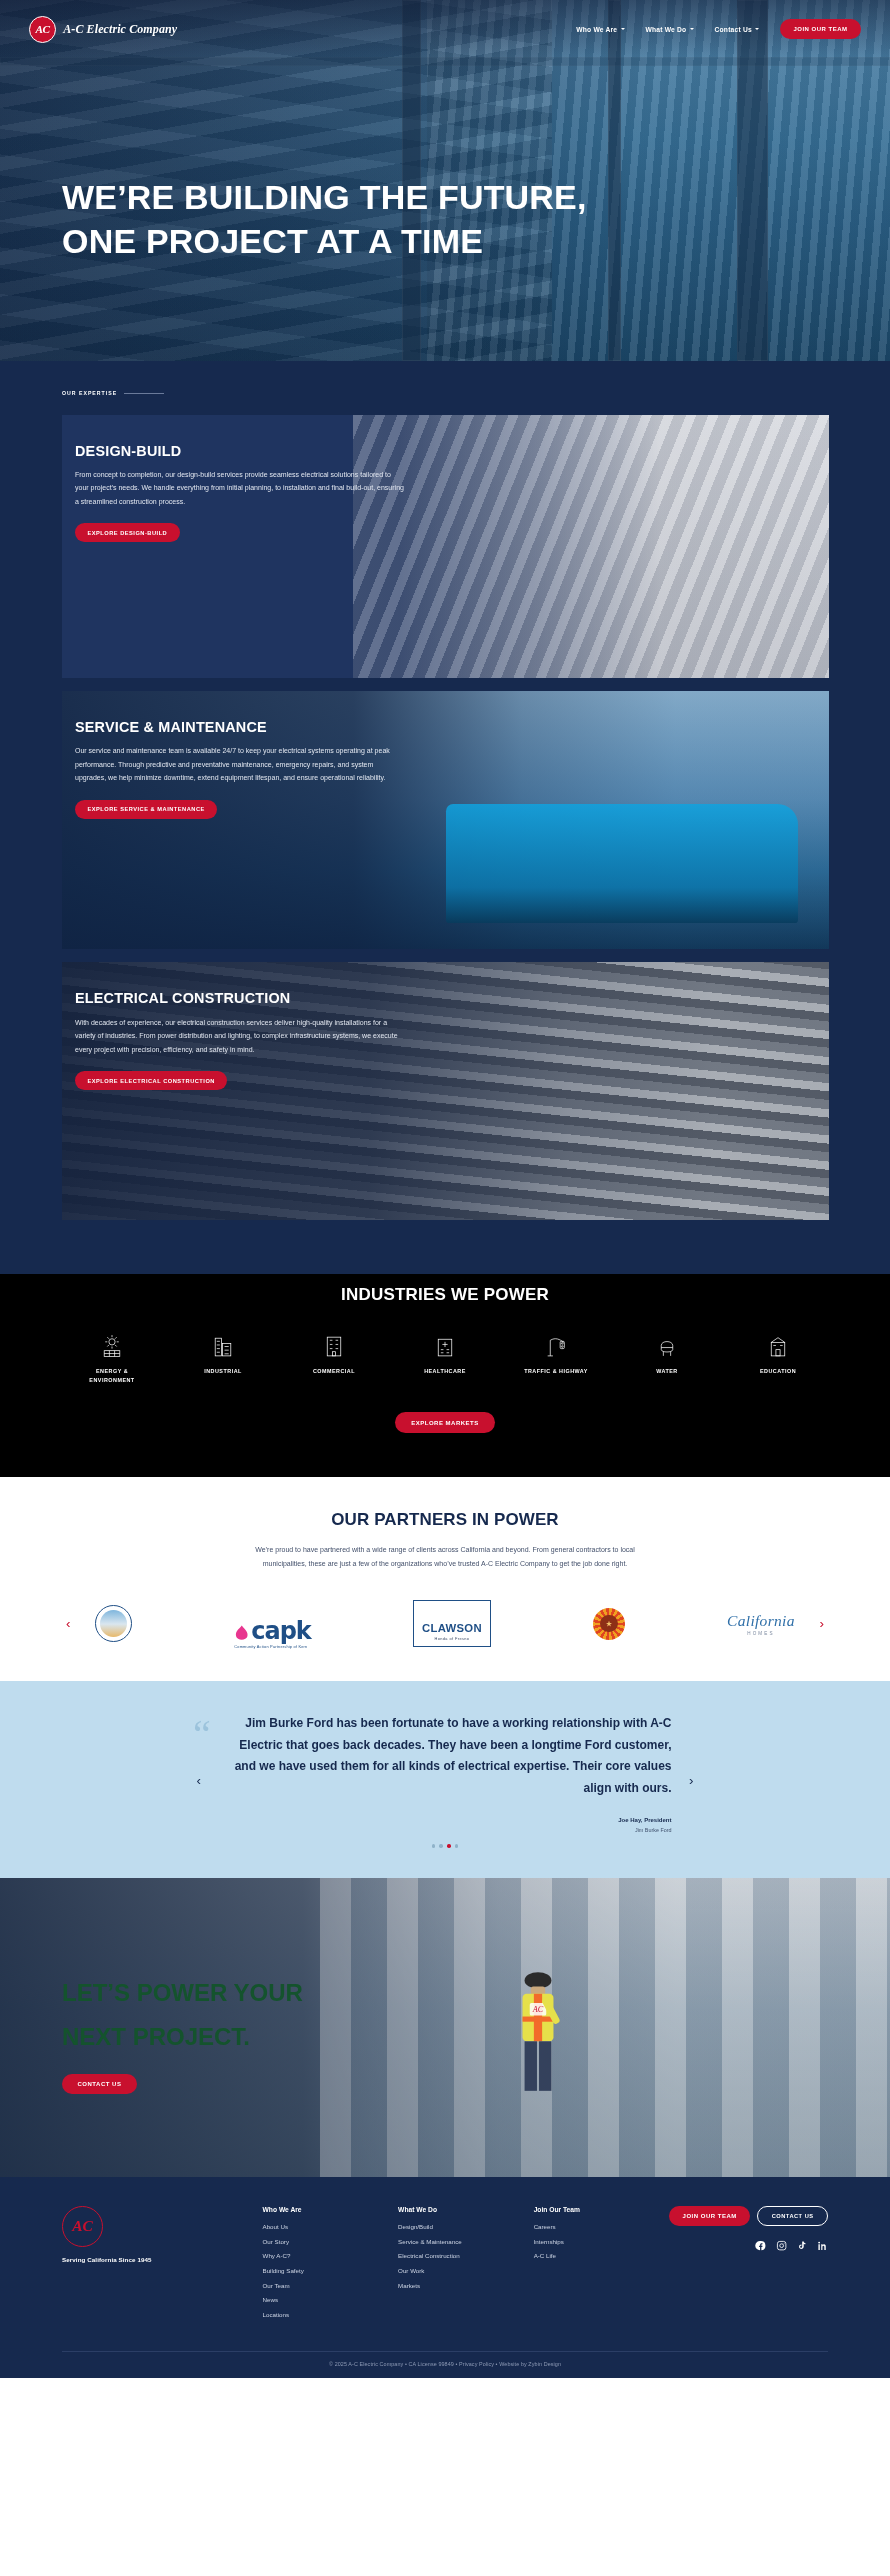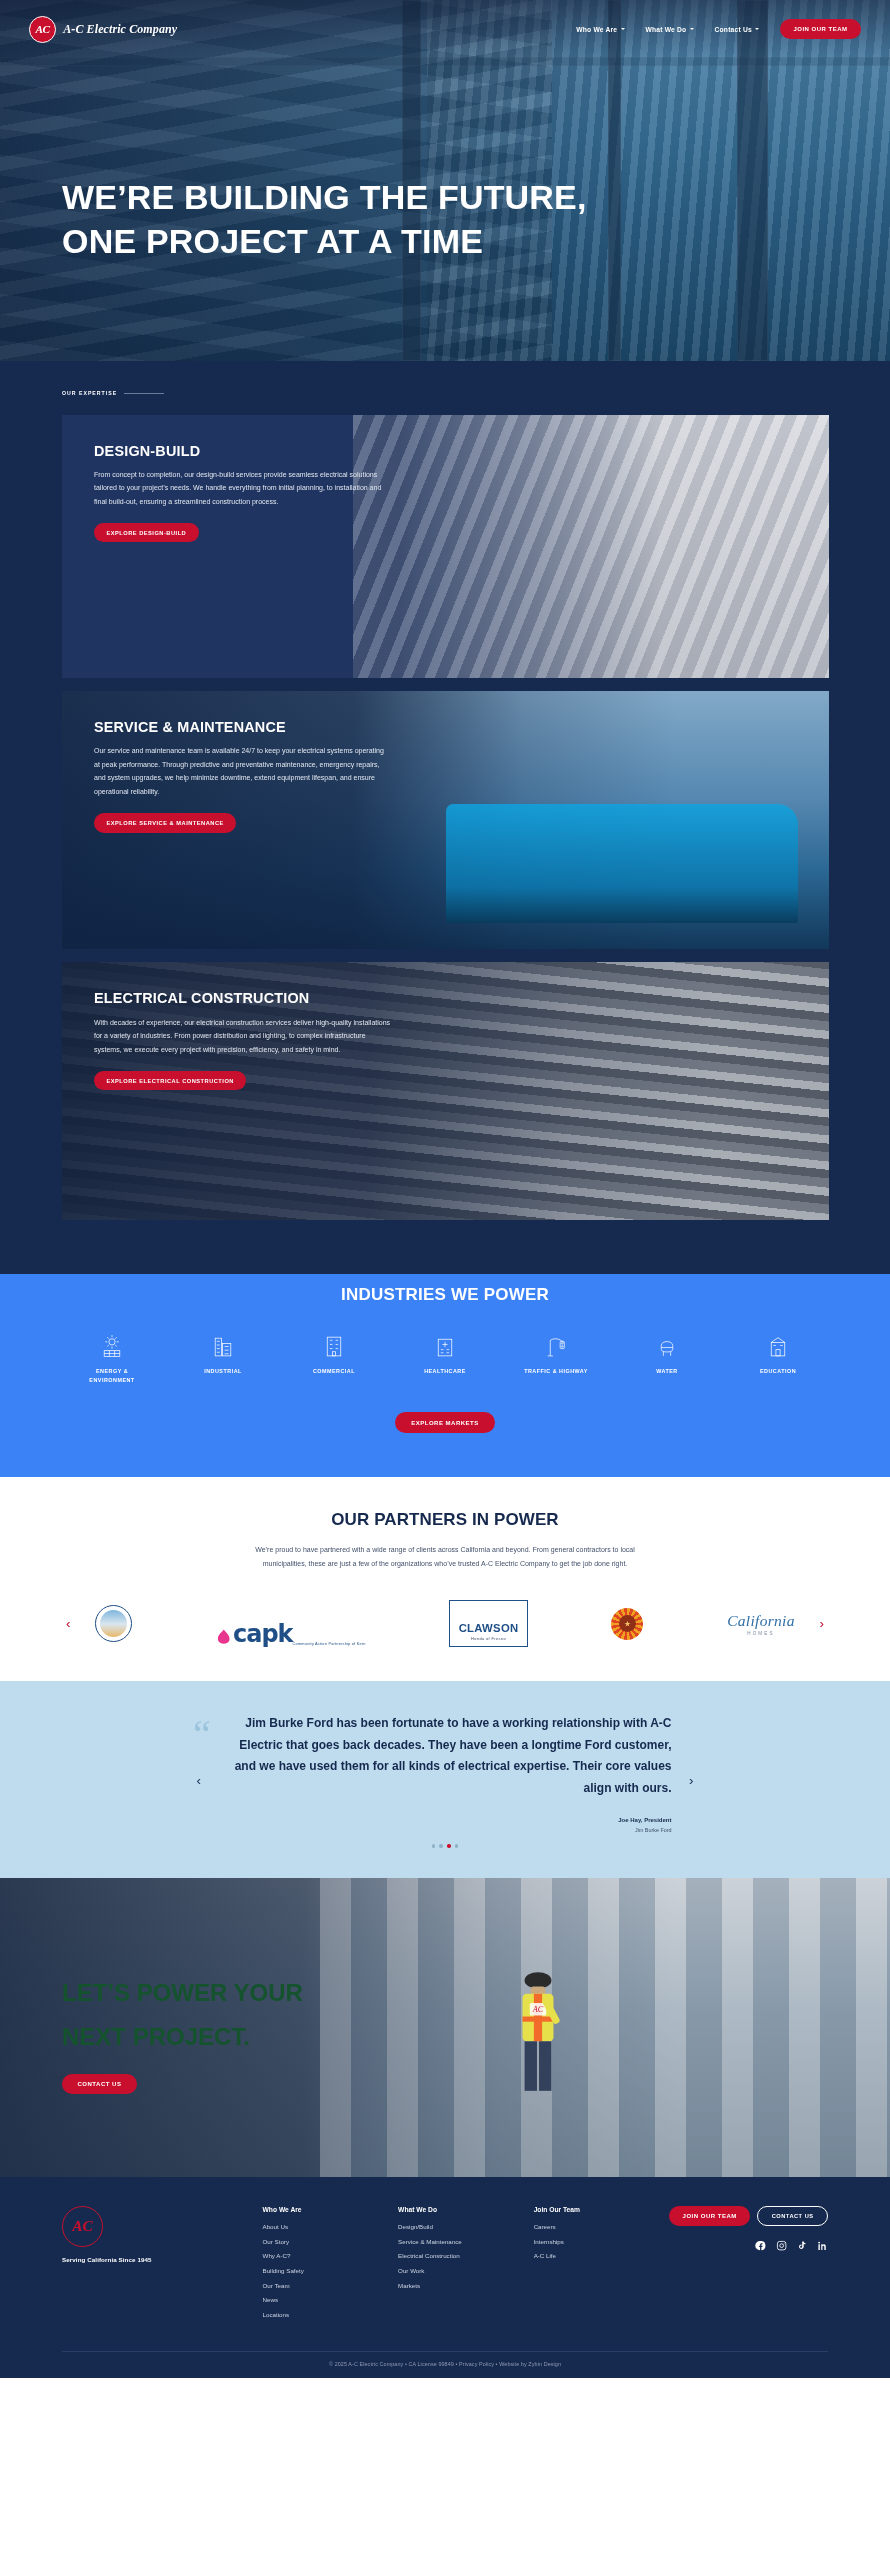--- a/index.html
+++ b/index.html
@@ -83,21 +83,21 @@
   }
   .eyebrow { display:flex; align-items:center; gap:7.2px; margin-bottom:18.5px; }
   .eyebrow-text { color:#ffffff; font-size:5.2px; letter-spacing:1px; font-weight:700; }
   .eyebrow-line { width:40px; height:0.5px; background:#6a7a9a; }
 
   .card {
     position:relative; width:767px; overflow:hidden; margin-bottom:13.4px;
     background:#21365e;
   }
   .card-bg { position:absolute; inset:0; }
-  .card-inner { position:relative; z-index:3; padding:28px 32px; max-width:361px; }
+  .card-inner { position:relative; z-index:3; padding:28px 13px; max-width:361px; }
   .card-title { color:#ffffff; font-size:14.4px; font-weight:700; margin-bottom:9.3px; letter-spacing:0.2px; }
   .card-text { color:#e2e7f0; font-size:7px; line-height:1.95; margin-bottom:14.4px; max-width:330px; }
   .card-btn {
     background:#c8102e; color:#fff; border:none; border-radius:11.3px;
     padding:6.7px 12.4px; font-size:5.7px; font-weight:700; letter-spacing:0.5px; cursor:pointer;
   }
 
   #card-0 { height:263px; }
   #card-0 .card-bg{
     background:
@@ -121,41 +121,41 @@
     border-radius:7.2px 20.6px 3.1px 3.1px; opacity:.85;
   }
   #card-2 { height:258px; }
   #card-2 .card-bg{
     background:
       linear-gradient(90deg, rgba(16,30,58,0.90) 0%, rgba(16,30,58,0.72) 40%, rgba(16,30,58,0.28) 66%, rgba(16,30,58,0.10) 85%),
       repeating-linear-gradient(6deg, #b9bdc2 0 8.2px, #7d838c 8.2px 17.5px, #5c626c 17.5px 26px);
   }
 
   
-  .industries { background:#3b82f6; padding:11.3px 62px 44px; }
+  .industries { background:#000000; padding:11.3px 62px 44px; }
   .sec-title-white { color:#ffffff; font-size:17px; font-weight:700; text-align:center; margin-bottom:28px; letter-spacing:0.2px; }
   .ind-row { display:flex; justify-content:center; gap:35px; margin-bottom:28px; }
   .ind-item { width:76px; display:flex; flex-direction:column; align-items:center; gap:8.2px; cursor:pointer; }
   .ind-icon { width:29px; height:26px; display:flex; align-items:center; justify-content:center; }
   .ind-label { color:#ffffff; font-size:5.4px; font-weight:700; letter-spacing:0.5px; text-align:center; line-height:1.6; }
   .center { display:flex; justify-content:center; }
 
   
   .partners { background:#ffffff; padding:33px 62px 36px; }
   .sec-title-dark { color:#16294e; font-size:17px; font-weight:700; text-align:center; margin-bottom:13.4px; letter-spacing:0.1px; }
   .partners-sub { color:#43506b; font-size:7px; line-height:2.0; text-align:center; max-width:392px; margin:0 auto 31px; }
   .carousel { display:flex; align-items:center; justify-content:space-between; gap:9.3px; }
   .arrow { color:#c8102e; font-size:13.4px; font-weight:400; cursor:pointer; user-select:none; padding:4.1px; line-height:1; }
   .logos { display:flex; align-items:center; justify-content:space-between; flex:1; padding:0 11.3px; gap:13.4px; }
   .plogo { height:43px; display:flex; align-items:center; justify-content:center; }
 
   .seal { width:37px; height:37px; border-radius:50%; border:1.5px solid #1f4f86; background:#ffffff; display:flex; align-items:center; justify-content:center; }
   .seal-in { width:27px; height:27px; border-radius:50%; background:linear-gradient(180deg,#7fb6dd 0%, #d9e6ef 52%, #e8b96a 100%); }
 
-  .capk { display:flex; flex-direction:row; align-items:flex-end;margin-top:21px; }
+  .capk { display:flex; flex-direction:column; align-items:flex-start;margin-top:21px; }
   .capk-main { font-size:24px; font-weight:700; color:#1f4f86; letter-spacing:-1px; line-height:1; font-family:"DejaVu Sans", sans-serif; }
   .capk-sub { font-size:3.9px; color:#1f4f86; letter-spacing:0.2px; margin-top:1.5px; }
 
   .clawson { border:1px solid #1f4f86; padding:5.2px 8.2px; text-align:center; }
   .clawson-main { color:#1f4f86; font-size:11.3px; font-weight:700; letter-spacing:0.3px;margin-top:16px; }
   .clawson-sub { color:#3a4a66; font-size:3.9px; letter-spacing:0.4px; margin-top:1.5px; }
 
   .sunburst { width:32px; height:32px; border-radius:50%;
     background:conic-gradient(#f0a021 0 12deg,#e04521 12deg 24deg,#f0a021 24deg 36deg,#e04521 36deg 48deg,#f0a021 48deg 60deg,#e04521 60deg 72deg,#f0a021 72deg 84deg,#e04521 84deg 96deg,#f0a021 96deg 108deg,#e04521 108deg 120deg,#f0a021 120deg 132deg,#e04521 132deg 144deg,#f0a021 144deg 156deg,#e04521 156deg 168deg,#f0a021 168deg 180deg,#e04521 180deg 192deg,#f0a021 192deg 204deg,#e04521 204deg 216deg,#f0a021 216deg 228deg,#e04521 228deg 240deg,#f0a021 240deg 252deg,#e04521 252deg 264deg,#f0a021 264deg 276deg,#e04521 276deg 288deg,#f0a021 288deg 300deg,#e04521 300deg 312deg,#f0a021 312deg 324deg,#e04521 324deg 336deg,#f0a021 336deg 348deg,#e04521 348deg 360deg);
     display:flex; align-items:center; justify-content:center; }

